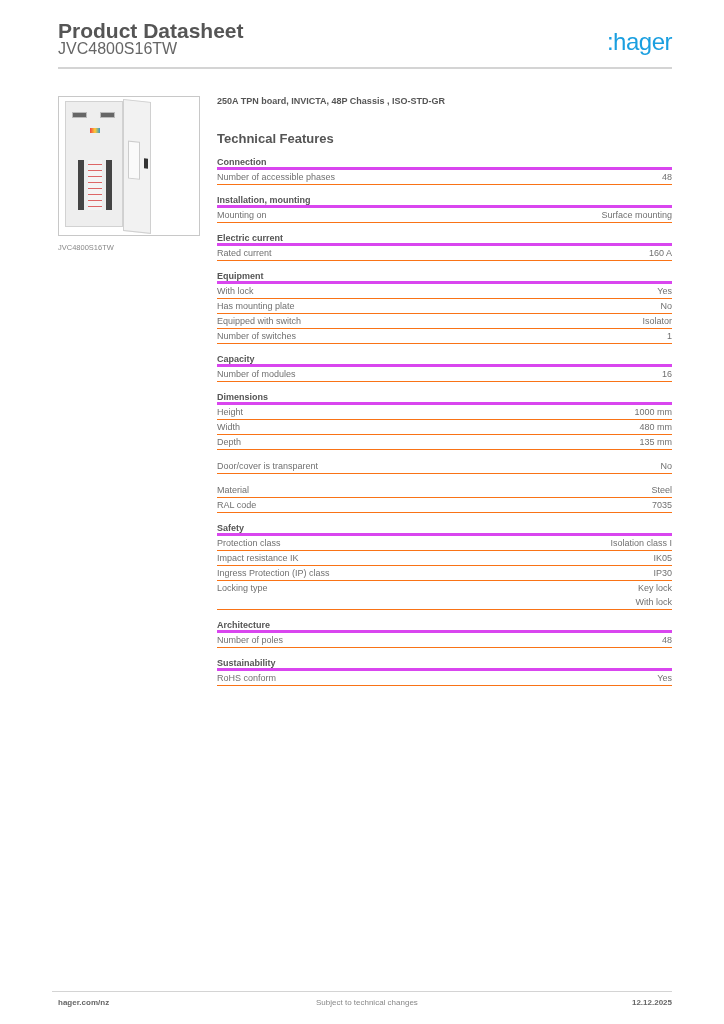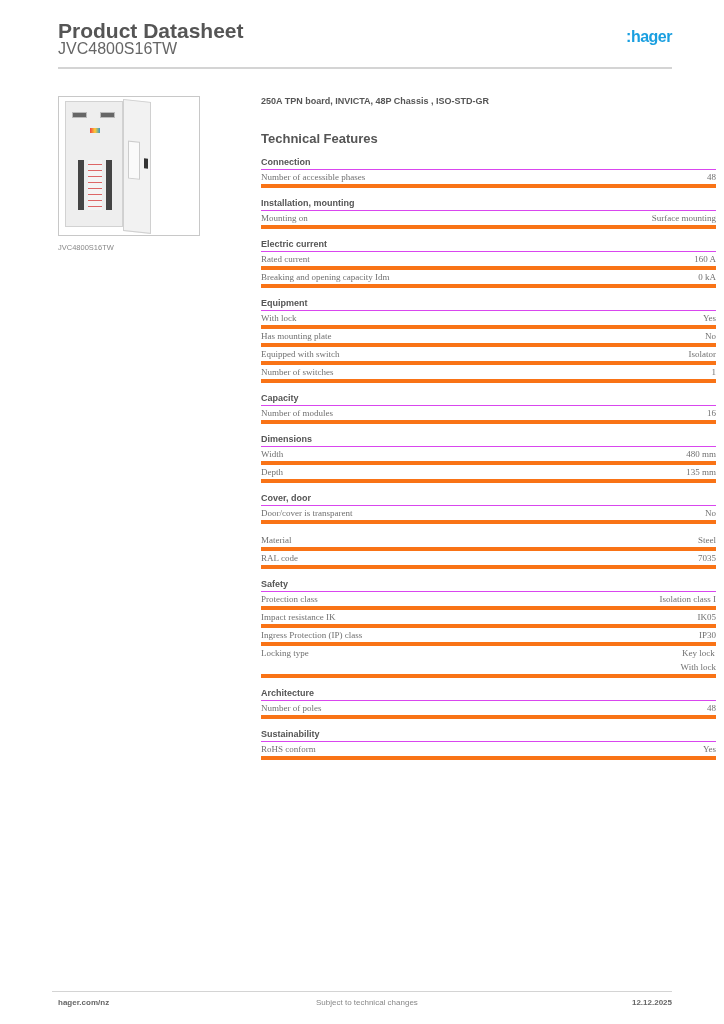--- a/index.html
+++ b/index.html
@@ -2,43 +2,43 @@
 <html><head>
   <meta charset="utf-8">
   <style>
     * { box-sizing: border-box; margin: 0; padding: 0; }
     html, body { width: 724px; height: 1024px; background: #ffffff; }
     body { font-family: "Liberation Sans", sans-serif; color: #555; position: relative; overflow: hidden; }
 
     .header { position: absolute; left: 58px; top: 22px; width: 614px; }
     .doc-title { font-size: 21px; font-weight: bold; color: #555; line-height: 18px; }
     .doc-code { font-size: 16px; color: #666; line-height: 18px; }
-    .logo { position: absolute; right: 0; top: 6px; font-size: 16px; font-weight: bold; color: #1a9fe0; letter-spacing: -0.5px; }
+    .logo { position: absolute; right: 0; top: 6px; font-size: 24px; font-weight: normal; color: #1a9fe0; letter-spacing: -0.5px; }
     .header-rule { position: absolute; left: 58px; top: 67px; width: 614px; height: 2px; background: #d4d4d4; }
 
     .product-image { position: absolute; left: 58px; top: 96px; width: 142px; height: 140px; border: 1px solid #c8c8c8; background: #fff; }
     .product-caption { position: absolute; left: 58px; top: 243px; font-size: 7.5px; color: #888; }
 
     .cabinet { position: absolute; left: 6px; top: 4px; width: 58px; height: 126px; background: #eeeeee; border: 1px solid #d2d2d2; }
     .cabinet .win { position: absolute; top: 10px; width: 15px; height: 6px; background: #666; border: 1px solid #bbb; }
     .cabinet .label { position: absolute; left: 24px; top: 26px; width: 10px; height: 5px; background: linear-gradient(90deg,#e44,#fc3,#39c); }
     .cabinet .rail { position: absolute; top: 58px; width: 6px; height: 50px; background: #444; }
     .cabinet .busbar { position: absolute; left: 22px; top: 58px; width: 14px; height: 50px; background: repeating-linear-gradient(180deg,#f4f4f4 0 4px,#d66 4px 5px,#f4f4f4 5px 6px); }
     .door { position: absolute; left: 64px; top: 2px; width: 28px; height: 132px; background: #f2f2f2; border: 1px solid #d0d0d0; transform: skewY(6deg); transform-origin: left top; }
     .door .handle-plate { position: absolute; left: 4px; top: 40px; width: 12px; height: 38px; border: 1px solid #ccc; background: #fafafa; }
     .door .lock { position: absolute; left: 20px; top: 56px; width: 4px; height: 10px; background: #333; }
 
-    .content { position: absolute; left: 217px; top: 96px; width: 455px; margin-left: 44px; }
+    .content { position: absolute; left: 217px; top: 96px; width: 455px; }
     .subtitle { font-size: 9px; font-weight: bold; color: #555; height: 35px; }
     .features-title { font-size: 13px; font-weight: bold; color: #555; height: 25px; }
 
     .section { margin-bottom: 9px; }
-    .section-title { font-size: 9px; font-weight: bold; color: #555; height: 14px; border-bottom: 1px solid #d946ef; line-height: 12px; }
-    .row { display: flex; justify-content: space-between; font-size: 9px; color: #707070; border-bottom: 4px solid #f97316; line-height: 14px; min-height: 14.6px; font-family: Liberation Serif, serif; }
-    .row .val { text-align: center; white-space: pre-line; }
+    .section-title { font-size: 9px; font-weight: bold; color: #555; height: 14px; border-bottom: 3px solid #d946ef; line-height: 12px; }
+    .row { display: flex; justify-content: space-between; font-size: 9px; color: #707070; border-bottom: 1px solid #f97316; line-height: 14px; min-height: 14.6px; }
+    .row .val { text-align: right; white-space: pre-line; }
 
     .footer-rule { position: absolute; left: 52px; top: 991px; width: 620px; height: 1px; background: #d4d4d4; }
     .footer { position: absolute; left: 58px; top: 998px; width: 614px; font-size: 8px; }
     .footer .left { position: absolute; left: 0; font-weight: bold; color: #666; }
     .footer .center { position: absolute; left: 258px; color: #888; }
     .footer .right { position: absolute; right: 0; font-weight: bold; color: #666; margin-left: 9px; }
   </style>
 </head>
 <body>
 
@@ -82,24 +82,20 @@
           <span class="lbl">Mounting on</span>
           <span class="val">Surface mounting</span>
         </div>
       </div>
       <div class="section">
         <div class="section-title">Electric current</div>
         <div class="row">
           <span class="lbl">Rated current</span>
           <span class="val">160 A</span>
         </div>
-        <div class="row">
-          <span class="lbl">Breaking and opening capacity Idm</span>
-          <span class="val">0 kA</span>
-        </div>
       </div>
       <div class="section">
         <div class="section-title">Equipment</div>
         <div class="row">
           <span class="lbl">With lock</span>
           <span class="val">Yes</span>
         </div>
         <div class="row">
           <span class="lbl">Has mounting plate</span>
           <span class="val">No</span>
@@ -116,30 +112,33 @@
       <div class="section">
         <div class="section-title">Capacity</div>
         <div class="row">
           <span class="lbl">Number of modules</span>
           <span class="val">16</span>
         </div>
       </div>
       <div class="section">
         <div class="section-title">Dimensions</div>
         <div class="row">
+          <span class="lbl">Height</span>
+          <span class="val">1000 mm</span>
+        </div>
+        <div class="row">
           <span class="lbl">Width</span>
           <span class="val">480 mm</span>
         </div>
         <div class="row">
           <span class="lbl">Depth</span>
           <span class="val">135 mm</span>
         </div>
       </div>
       <div class="section">
-        <div class="section-title">Cover, door</div>
         <div class="row">
           <span class="lbl">Door/cover is transparent</span>
           <span class="val">No</span>
         </div>
       </div>
       <div class="section">
         <div class="row">
           <span class="lbl">Material</span>
           <span class="val">Steel</span>
         </div>

